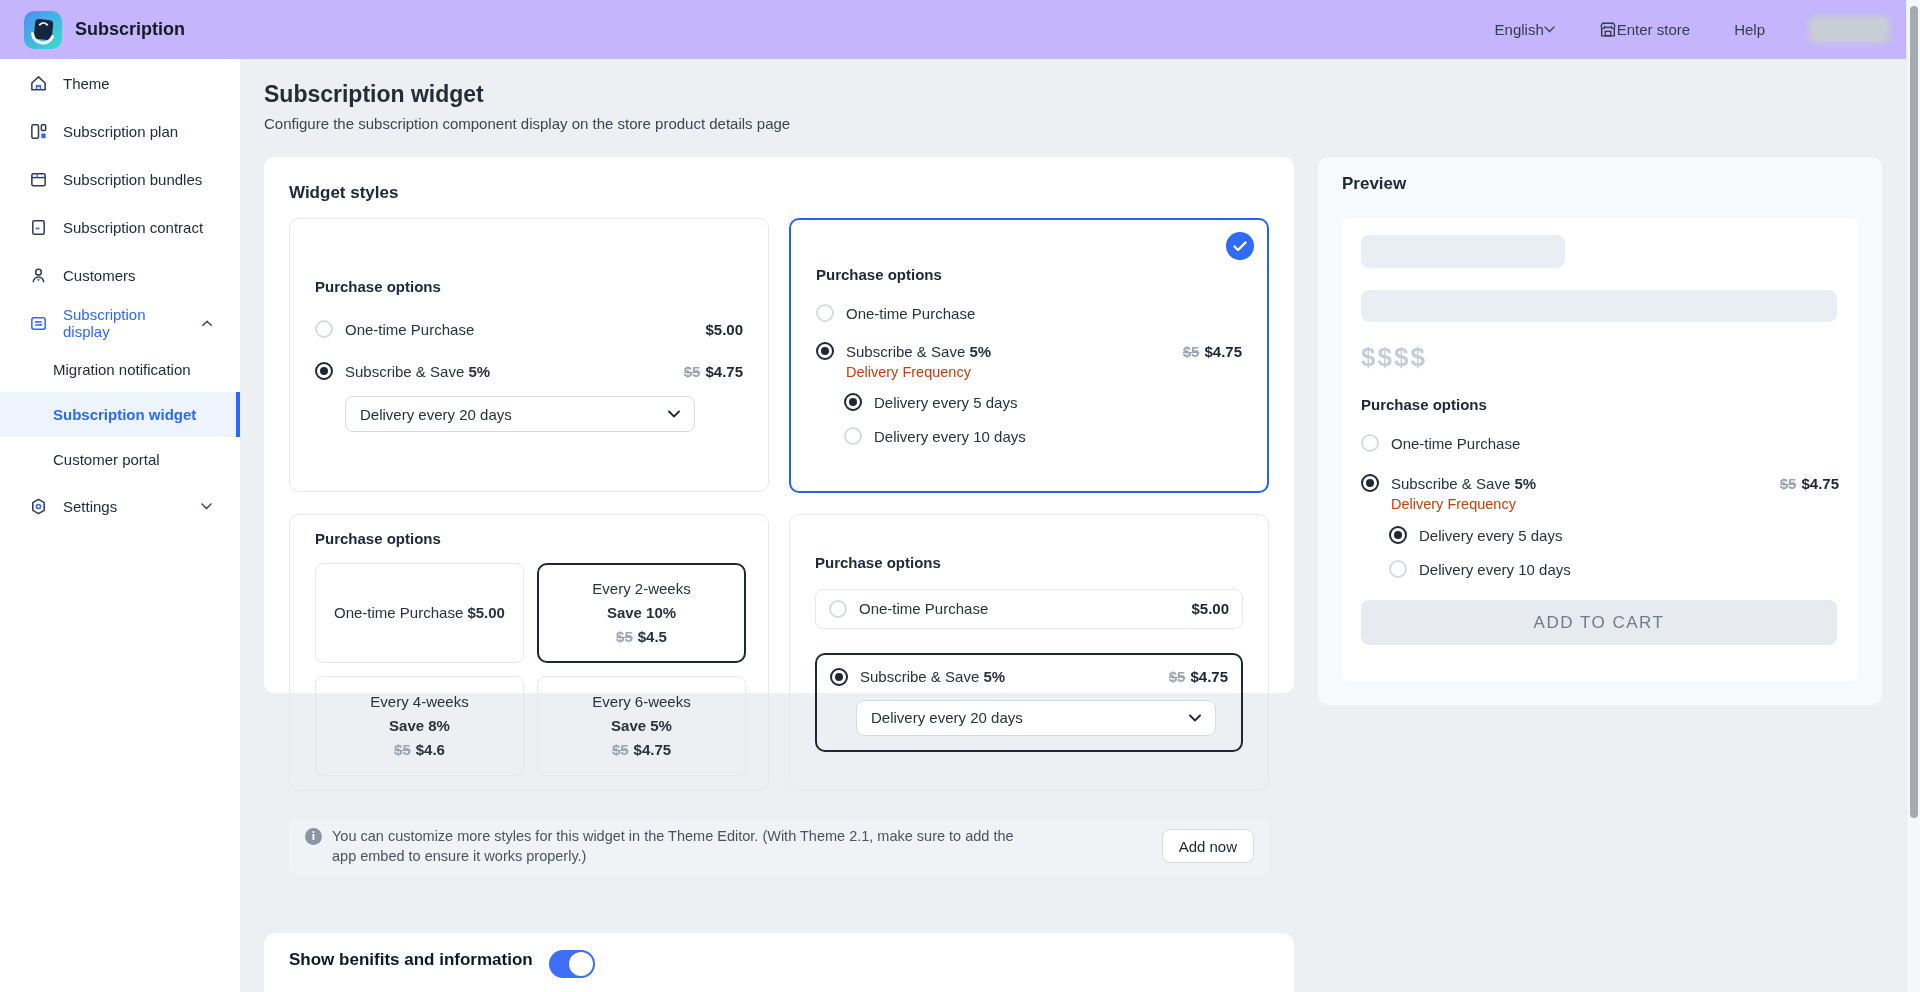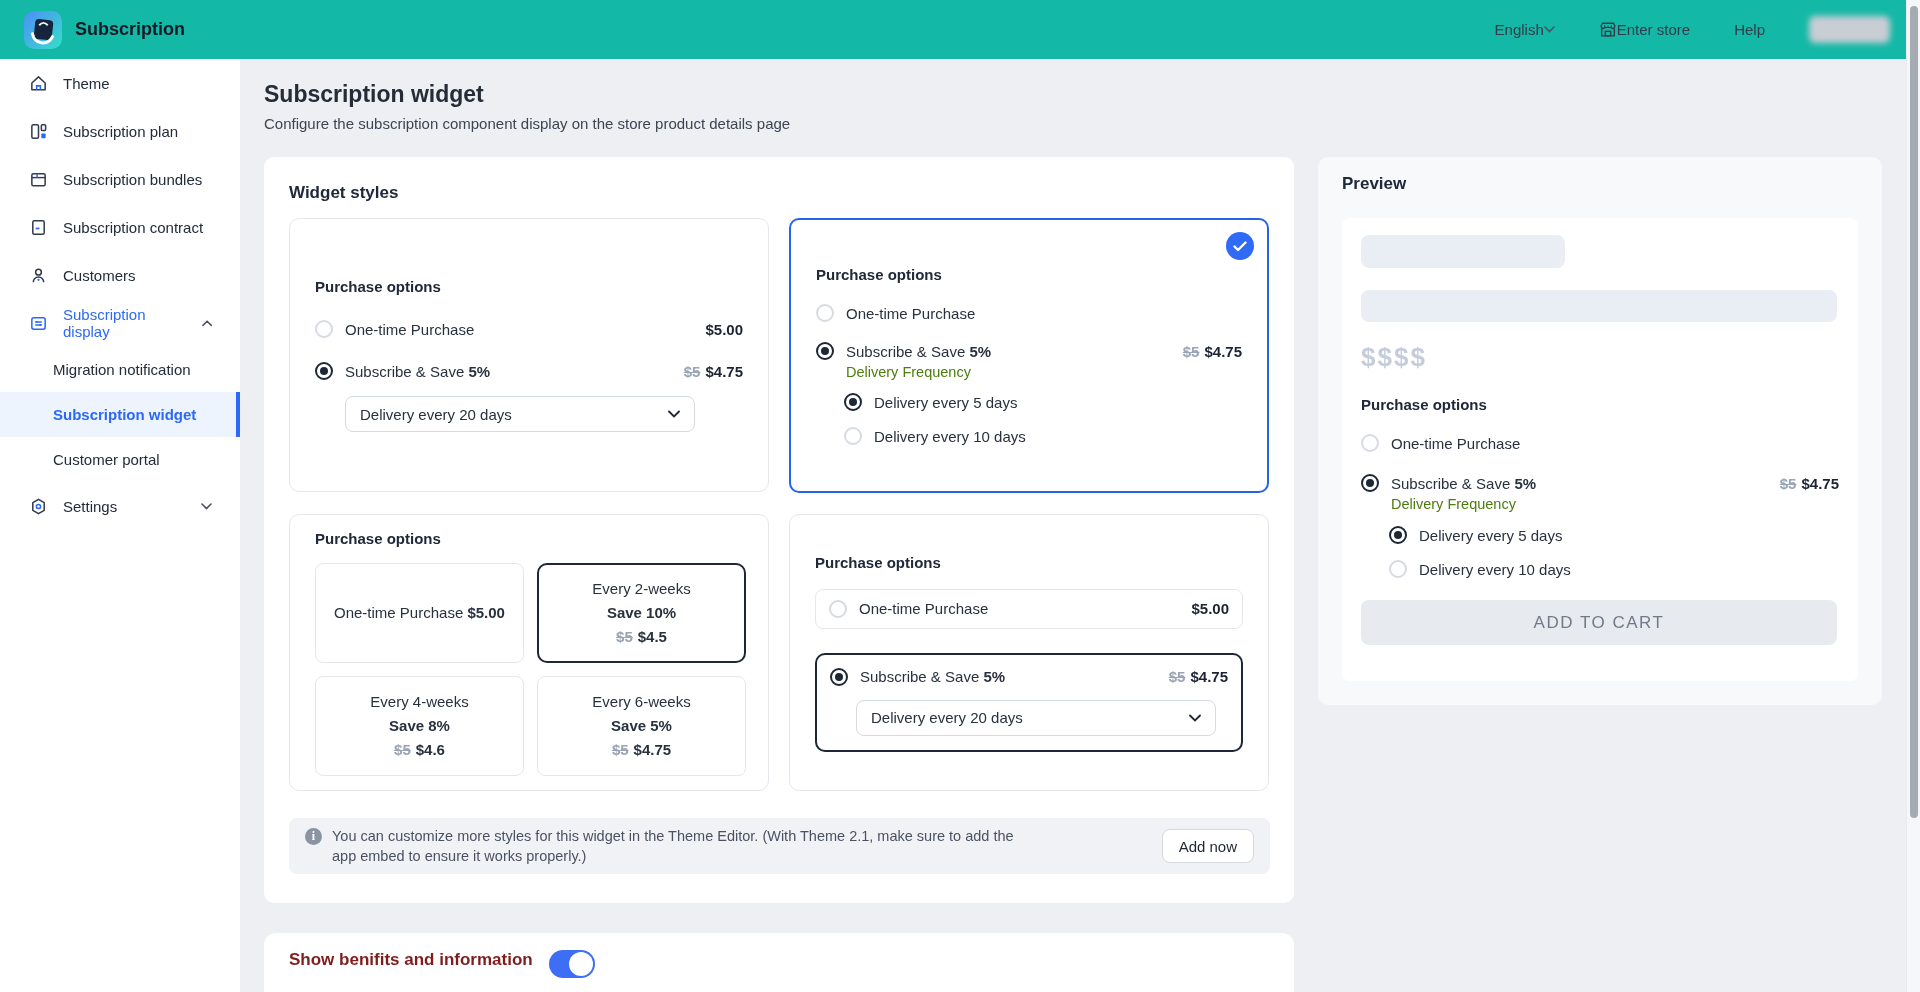--- a/index.html
+++ b/index.html
@@ -1,20 +1,20 @@
 <!DOCTYPE html>
 <html><head>
 <meta charset="utf-8">
 <style>
   * { margin:0; padding:0; box-sizing:border-box; }
   html,body { width:1920px; height:992px; overflow:hidden; background:#edeff2;
     font-family:"Liberation Sans", sans-serif; color:#222b3a; }
 
   
-  .topbar { position:absolute; left:0; top:0; width:1906px; height:59px; background:#14b8a6;
+  .topbar { position:absolute; left:0; top:0; width:1906px; height:59px; background:#c4b5fd;
     display:flex; align-items:center; z-index:5; }
   .logo { width:38px; height:38px; margin-left:24px; border-radius:10px; flex:0 0 auto; }
   .app-title { margin-left:13px; font-size:18px; font-weight:bold; color:#141b26; }
   .topbar-right { margin-left:auto; display:flex; align-items:center; gap:44px; padding-right:16px; }
   .top-item { display:flex; align-items:center; font-size:15px; color:#333c4b; cursor:pointer; }
   .blur-pill { width:81px; height:27px; border-radius:6px; background:#c9cdd4; filter:blur(3px); }
 
   
   .sidebar { position:absolute; left:0; top:59px; width:240px; bottom:0; background:#fff; z-index:4; }
   .nav-item { height:48px; display:flex; align-items:center; padding-left:29px; gap:15px;
@@ -25,41 +25,41 @@
   .nav-sub.active { background:#eef4fd; color:#2c69f5; font-weight:bold; }
   .nav-sub.active::after { content:""; position:absolute; right:0; top:0; bottom:0; width:4px; background:#2c69f5; }
   .nav-item.accent { color:#2c69f5; font-weight:normal; }
   .icon18 { width:19px; height:19px; flex:0 0 auto; }
 
   
   .main { position:absolute; left:240px; top:59px; right:14px; bottom:0; background:#edeff2; }
   .page-title { position:absolute; left:24px; top:22px; font-size:23px; font-weight:bold; color:#252b37; }
   .page-sub { position:absolute; left:24px; top:56px; font-size:15px; color:#3d4553; }
 
-  .widget-card { position:absolute; left:24px; top:98px; width:1030px; height:746px;
+  .widget-card { position:absolute; left:24px; top:98px; width:1030px; height:536px;
     background:#fff; border-radius:10px; }
   .section-title { position:absolute; left:25px; top:26px; font-size:17px; font-weight:bold; color:#20293a; }
 
   .style-card { position:absolute; width:480px; border:1px solid #e4e7ec; border-radius:10px;
     display:flex; flex-direction:column; justify-content:center; padding:0 25px; cursor:pointer; }
   .style-card.sel { border:2px solid #2563eb; }
   .card-title { font-size:15px; font-weight:bold; color:#20293a; }
   .opt-row { display:flex; align-items:center; }
   .radio { width:18px; height:18px; border-radius:50%; border:2px solid #d6dbe2; background:#fff; flex:0 0 auto; }
   .radio.checked { border:2.5px solid #1d2736; position:relative; }
   .radio.checked::after { content:""; position:absolute; left:50%; top:50%; width:8px; height:8px;
     margin:-4px 0 0 -4px; border-radius:50%; background:#1d2736; }
   .opt-label { margin-left:12px; font-size:15px; color:#29313f; }
   .opt-label b { font-weight:bold; }
   .price { margin-left:auto; font-size:15px; font-weight:bold; color:#1c2433; white-space:nowrap; }
   .old { color:#9aa4b4; text-decoration:line-through; font-weight:bold; margin-right:5px; }
   .fake-select { height:36px; border:1px solid #d5dae1; border-radius:8px; background:#fff;
     display:flex; align-items:center; padding:0 14px; font-size:15px; color:#29313f; cursor:pointer; }
   .fake-select .chev { margin-left:auto; }
-  .freq-label { font-size:14.5px; color:#4d7c0f; margin:4px 0 0 30px; }
+  .freq-label { font-size:14.5px; color:#c2410c; margin:4px 0 0 30px; }
   .badge { position:absolute; top:12px; right:13px; width:28px; height:28px; border-radius:50%;
     background:#2f6bf6; display:flex; align-items:center; justify-content:center; }
 
   .plans-grid { display:grid; grid-template-columns:209px 209px; grid-auto-rows:100px; gap:13px; margin-top:16px; }
   .plan-box { border:1px solid #e4e7ec; border-radius:8px; display:flex; flex-direction:column;
     align-items:center; justify-content:center; gap:7px; font-size:15px; color:#29313f; cursor:pointer; }
   .plan-box.sel { border:2px solid #1d2736; border-radius:10px; }
   .plan-save { font-weight:bold; }
 
   .boxed-row { height:40px; border:1px solid #e4e7ec; border-radius:8px; display:flex;
@@ -70,21 +70,21 @@
     border-radius:8px; display:flex; align-items:center; padding:0 16px; }
   .info-ic { width:17px; height:17px; border-radius:50%; background:#8a94a3; color:#fff; font-size:12px;
     font-weight:bold; display:flex; align-items:center; justify-content:center; flex:0 0 auto;
     align-self:flex-start; margin-top:10px; font-family:"Liberation Serif", serif; }
   .note-text { margin-left:10px; width:700px; font-size:14.5px; line-height:20px; color:#4a5262; }
   .add-btn { margin-left:auto; height:34px; padding:0 16px; background:#fff; border:1px solid #d6dae0;
     border-radius:8px; font-size:15px; color:#1f2633; font-family:inherit; cursor:pointer; }
 
   .bottom-card { position:absolute; left:24px; top:874px; width:1030px; height:120px; background:#fff;
     border-radius:12px 12px 0 0; display:flex; align-items:flex-start; padding:17px 0 0 25px; }
-  .benefits-label { font-size:17px; font-weight:bold; color:#7f1d1d; }
+  .benefits-label { font-size:17px; font-weight:bold; color:#0f172a; }
   .toggle { margin-left:16px; width:46px; height:28px; border-radius:14px; background:#3e6ef5;
     position:relative; cursor:pointer; }
   .toggle::after { content:""; position:absolute; right:2px; top:2px; width:24px; height:24px;
     border-radius:50%; background:#fff; }
 
   
   .preview-panel { position:absolute; left:1078px; top:98px; width:564px; height:548px;
     background:#f8f9fb; border-radius:10px; }
   .preview-title { position:absolute; left:24px; top:17px; font-size:17px; font-weight:bold; color:#20293a; }
   .preview-inner { position:absolute; left:24px; top:61px; width:516px; height:463px; background:#fff;

